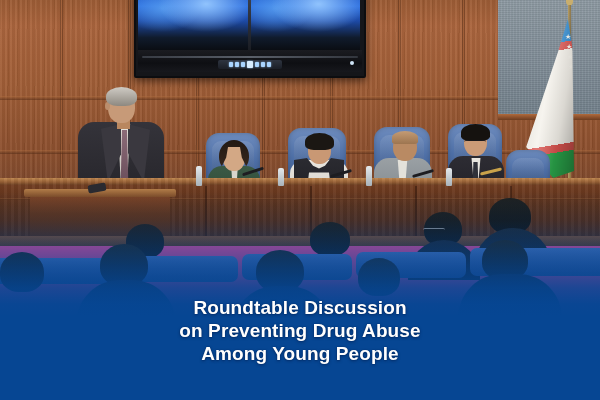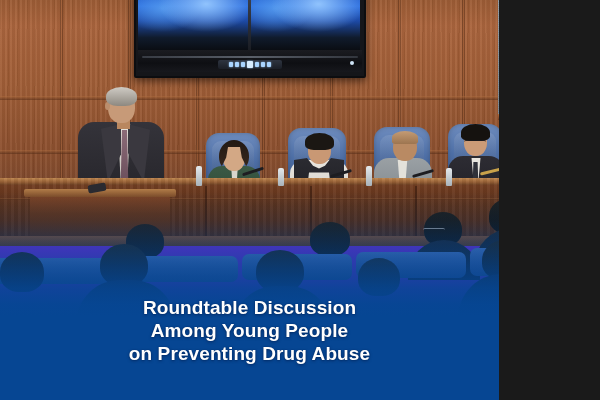--- a/index.html
+++ b/index.html
@@ -5,24 +5,24 @@
   html, body {
     margin: 0;
     padding: 0;
     background: #1a1a1a;
   }
   body {
     font-family: "Liberation Sans", sans-serif;
   }
   #stage {
     position: relative;
-    width: 499px;
+    width: 600px;
     height: 400px;
     overflow: hidden;
-    background: #6d28d9;
+    background: #ec4899;
   }
 
   
   .scene {
     position: absolute;
     inset: 0;
     overflow: hidden;
   }
 
   
@@ -588,17 +588,17 @@
       background:linear-gradient(180deg,#21231e,#121411);"></div>
     <div class="aud-shoulder" style="left:458px; top:274px; width:104px; height:62px;
       background:linear-gradient(180deg,#17202c,#0e151e);"></div>
 
   </div>
 
   <div class="blue-overlay"></div>
 
   <div class="caption">
     <span class="cl">Roundtable Discussion</span>
+    <span class="cl">on Preventing Drug Abuse</span>
     <span class="cl">Among Young People</span>
-    <span class="cl">on Preventing Drug Abuse</span>
   </div>
 
 </div>
 
 </body></html>

